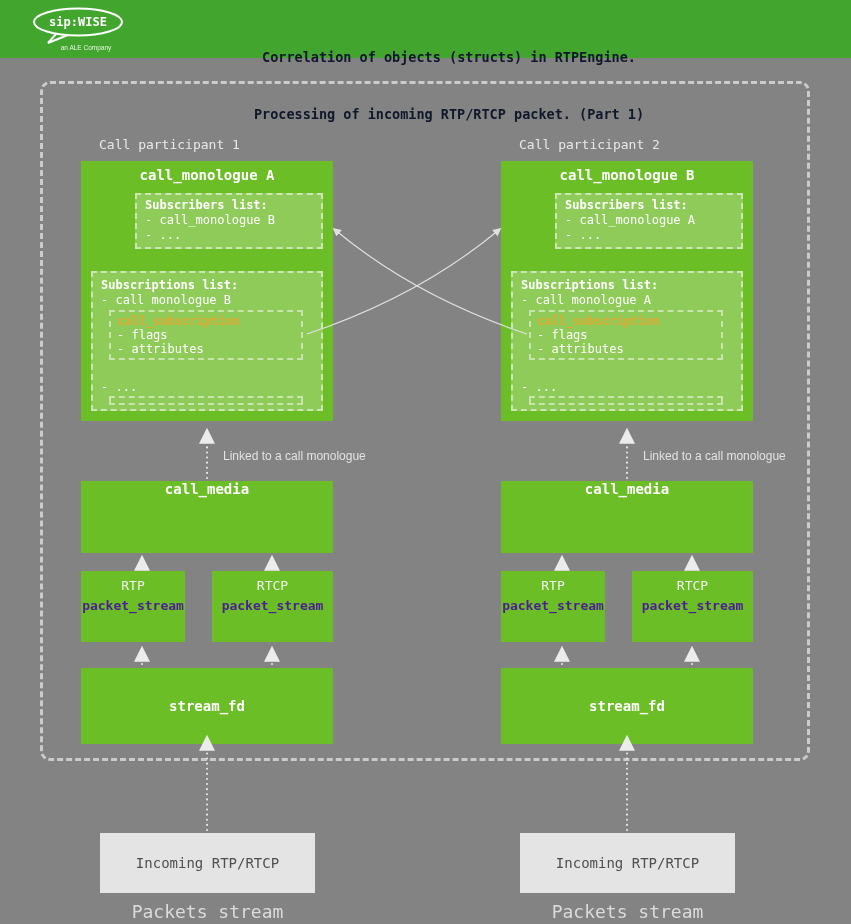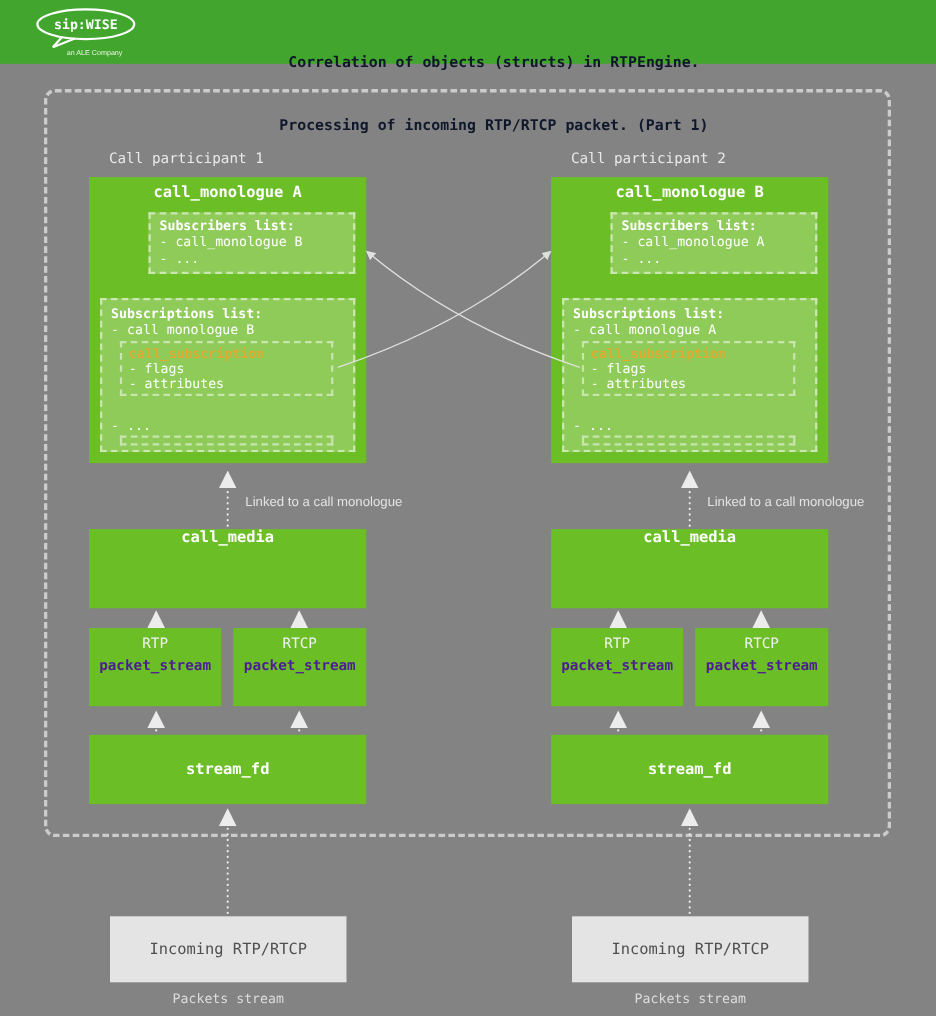--- a/index.html
+++ b/index.html
@@ -81,41 +81,41 @@
     position:absolute; top:481px; left:0; width:252px; height:72px;
     background:var(--box-green,#6cbe27);
     display:flex; justify-content:center;
     color:#ffffff; font-weight:bold; font-size:14px;
   }
 
   .ps-box {
     position:absolute; top:571px; height:71px;
     background:var(--box-green,#6cbe27); text-align:center; box-sizing:border-box;
   }
-  .ps-left  { left:0;    width:120px; }
+  .ps-left  { left:0;    width:104px; }
   .ps-right { left:131px; width:121px; }
   .ps-proto { margin-top:7px; color:#f2f2f2; font-size:13px; }
   .ps-name  { margin-top:5px; color:#4c1d95; font-weight:bold; font-size:13px; }
 
   .fd-box {
-    position:absolute; top:668px; left:0; width:252px; height:63px;
+    position:absolute; top:668px; left:0; width:252px; height:76px;
     background:var(--box-green,#6cbe27);
     display:flex; align-items:center; justify-content:center;
     color:#ffffff; font-weight:bold; font-size:14px;
   }
 
   .incoming-box {
     position:absolute; top:833px; left:19px; width:215px; height:60px;
     background:var(--incoming-bg,#e4e4e4);
     display:flex; align-items:center; justify-content:center;
     color:#4f4f4f; font-size:14px;
   }
   .packets-label {
     position:absolute; top:901px; left:19px; width:215px; text-align:center;
-    color:#dcdcdc; font-size:12px;
+    color:#dcdcdc; font-size:18px;
   }
 
   
   .overlay {
     position:absolute; left:0; top:0; z-index:4; pointer-events:none;
   }
   .dotted-arrow {
     stroke:#ececec; stroke-width:2; fill:none;
     stroke-dasharray:0.1 5; stroke-linecap:round;
     marker-end:url(#arrowhead);

